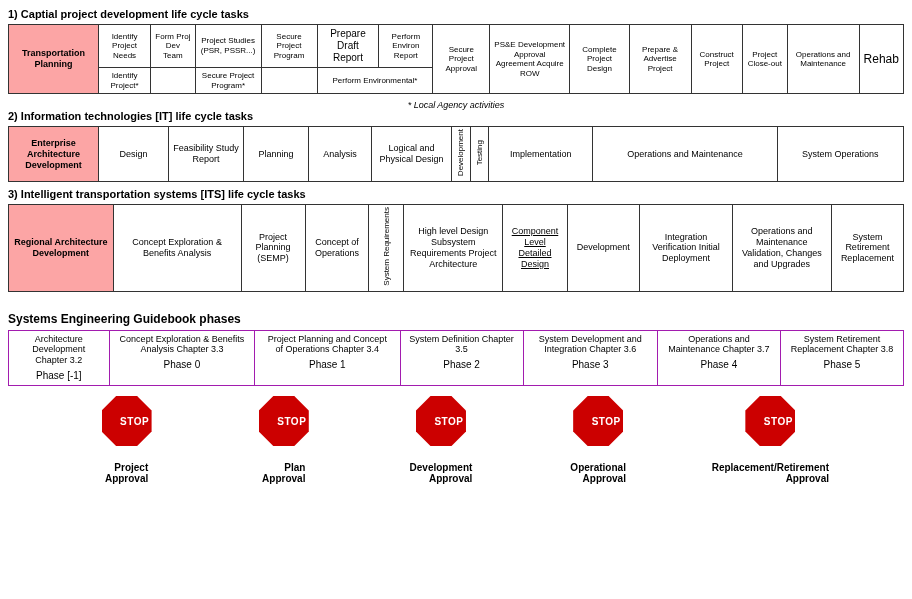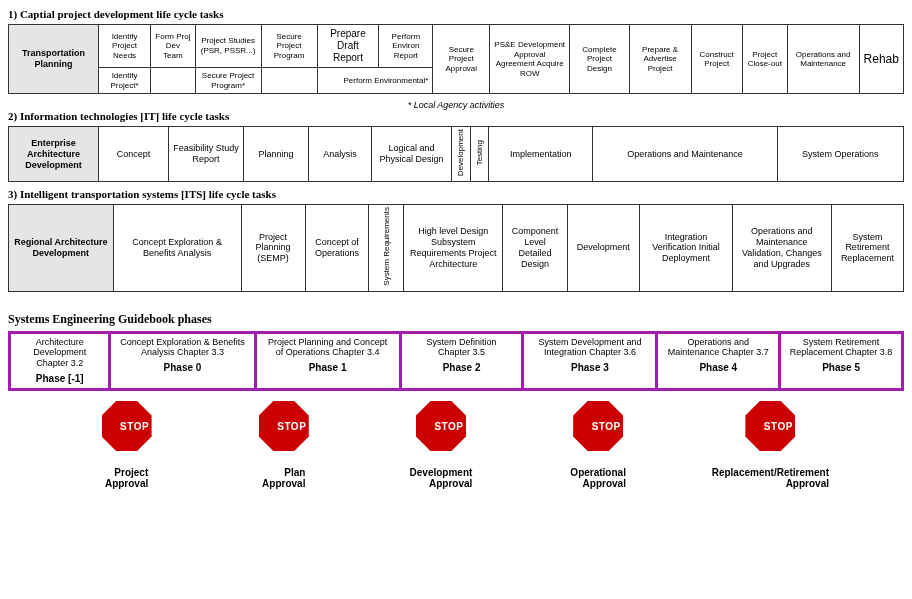--- a/index.html
+++ b/index.html
@@ -8,61 +8,60 @@
       font-size: 10px;
       background: #fff;
       width: 912px;
       min-height: 599px;
       padding: 8px;
     }
     .section-title {
       font-weight: bold;
       font-size: 11px;
       margin-bottom: 4px;
-      font-family: Liberation Serif, serif;
     }
     .lifecycle-table {
       width: 100%;
       border-collapse: collapse;
       margin-bottom: 6px;
     }
     .lifecycle-table td, .lifecycle-table th {
       border: 1px solid #333;
       padding: 3px 4px;
       text-align: center;
       vertical-align: middle;
       font-size: 9px;
       line-height: 1.2;
     }
     .lifecycle-table .row-header {
       font-weight: bold;
       font-size: 9px;
       text-align: center;
-      background: #e5e5e5;
+      background: #fca5a5;
     }
     .local-agency {
       font-size: 9px;
       font-style: italic;
       text-align: center;
     }
     .phase-table {
       width: 100%;
       border-collapse: collapse;
       margin-bottom: 6px;
     }
     .phase-table td {
-      border: 3px solid #a21caf;
+      border: 1px solid #a21caf;
       padding: 3px 8px;
       text-align: center;
       vertical-align: top;
       font-size: 9px;
       line-height: 1.2;
     }
     .phase-table .phase-label {
-      font-weight: bold;
+      font-weight: normal;
       font-size: 10px;
       display: block;
       margin-top: 4px;
     }
     .stop-row {
       display: flex;
       flex-direction: row;
       justify-content: space-around;
       align-items: flex-start;
       margin-top: 10px;
@@ -129,34 +128,34 @@
       <td rowspan="2" style="font-size:8px;">Construct Project</td>
       <td rowspan="2" style="font-size:8px;">Project Close-out</td>
       <td rowspan="2" style="font-size:8px;">Operations and Maintenance</td>
       <td rowspan="2" style="font-size:12px;">Rehab</td>
     </tr>
     <tr>
       <td style="font-size:8px;">Identify Project*</td>
       <td></td>
       <td style="font-size:8px;">Secure Project Program*</td>
       <td></td>
-      <td colspan="2" style="font-size:8px;text-align:right;">Perform Environmental*</td>
+      <td colspan="2" style="font-size:8px;">Perform Environmental*</td>
     </tr>
   </tbody>
 </table>
 
 <div class="local-agency">* Local Agency activities</div>
 
 <div class="section-title">2) Information technologies [IT] life cycle tasks</div>
 
 <table class="lifecycle-table" style="margin-bottom:6px;">
   <tbody>
     <tr>
       <td class="row-header" style="width:90px;">Enterprise Architecture Development</td>
-      <td style="width:70px;">Concept</td>
+      <td style="width:70px;">Design</td>
       <td style="width:75px;">Feasibility Study Report</td>
       <td>Planning</td>
       <td>Analysis</td>
       <td style="width:80px;">Logical and Physical Design</td>
       <td style="padding:2px 1px;"><span class="vert-text">Development</span></td>
       <td style="padding:2px 1px;"><span class="vert-text">Testing</span></td>
       <td>Implementation</td>
       <td>Operations and Maintenance</td>
       <td>System Operations</td>
     </tr>
@@ -167,21 +166,21 @@
 
 <table class="lifecycle-table" style="margin-bottom:6px;">
   <tbody>
     <tr>
       <td class="row-header" style="width:90px;">Regional Architecture Development</td>
       <td style="width:110px;">Concept Exploration &amp; Benefits Analysis</td>
       <td style="width:55px;">Project Planning (SEMP)</td>
       <td style="width:55px;">Concept of Operations</td>
       <td style="padding:2px 1px;width:30px;"><span class="vert-text">System Requirements</span></td>
       <td style="width:85px;">High level Design Subsystem Requirements Project Architecture</td>
-      <td style="width:55px;">Component Level Detailed Design</td>
+      <td style="width:55px;text-decoration:underline;">Component Level Detailed Design</td>
       <td style="width:55px;">Development</td>
       <td style="width:80px;">Integration Verification Initial Deployment</td>
       <td style="width:85px;">Operations and Maintenance Validation, Changes and Upgrades</td>
       <td style="width:60px;">System Retirement Replacement</td>
     </tr>
   </tbody>
 </table>
 
 <div class="section-title" style="font-size:12px;margin-top:20px;">Systems Engineering Guidebook phases</div>
 

